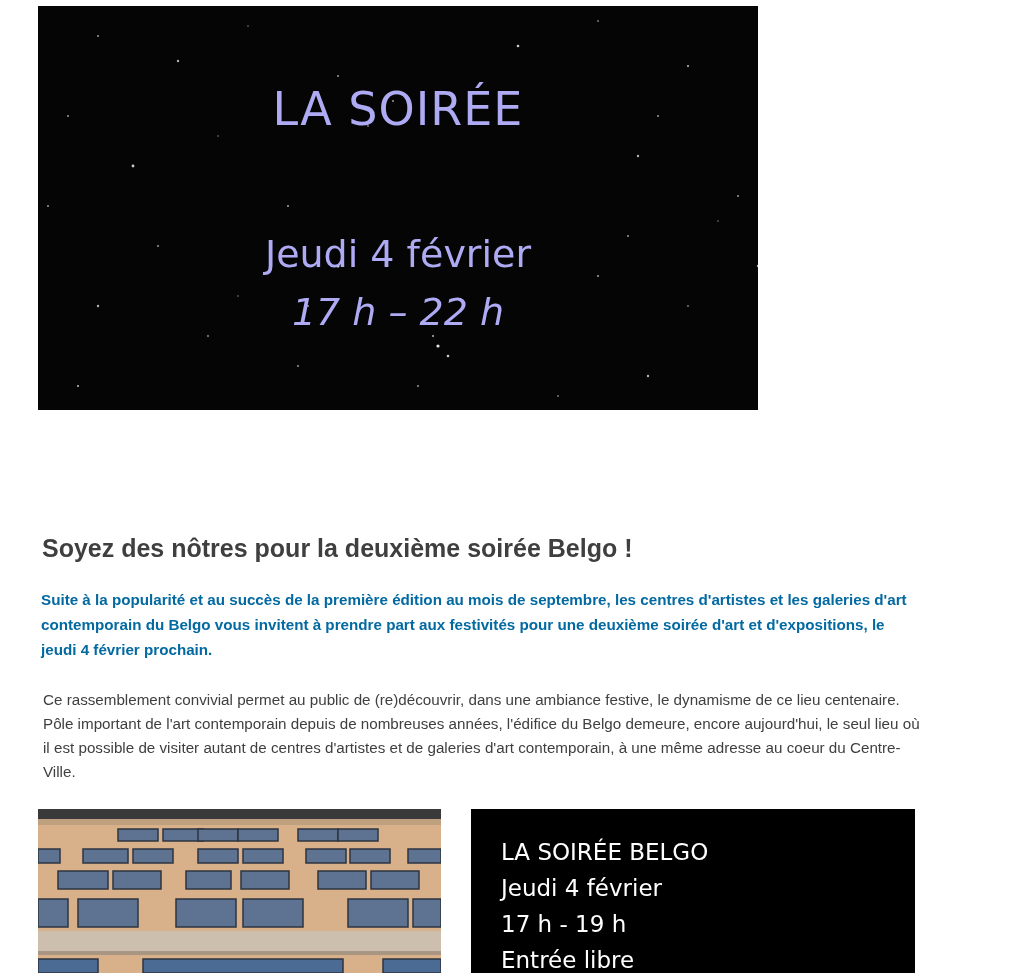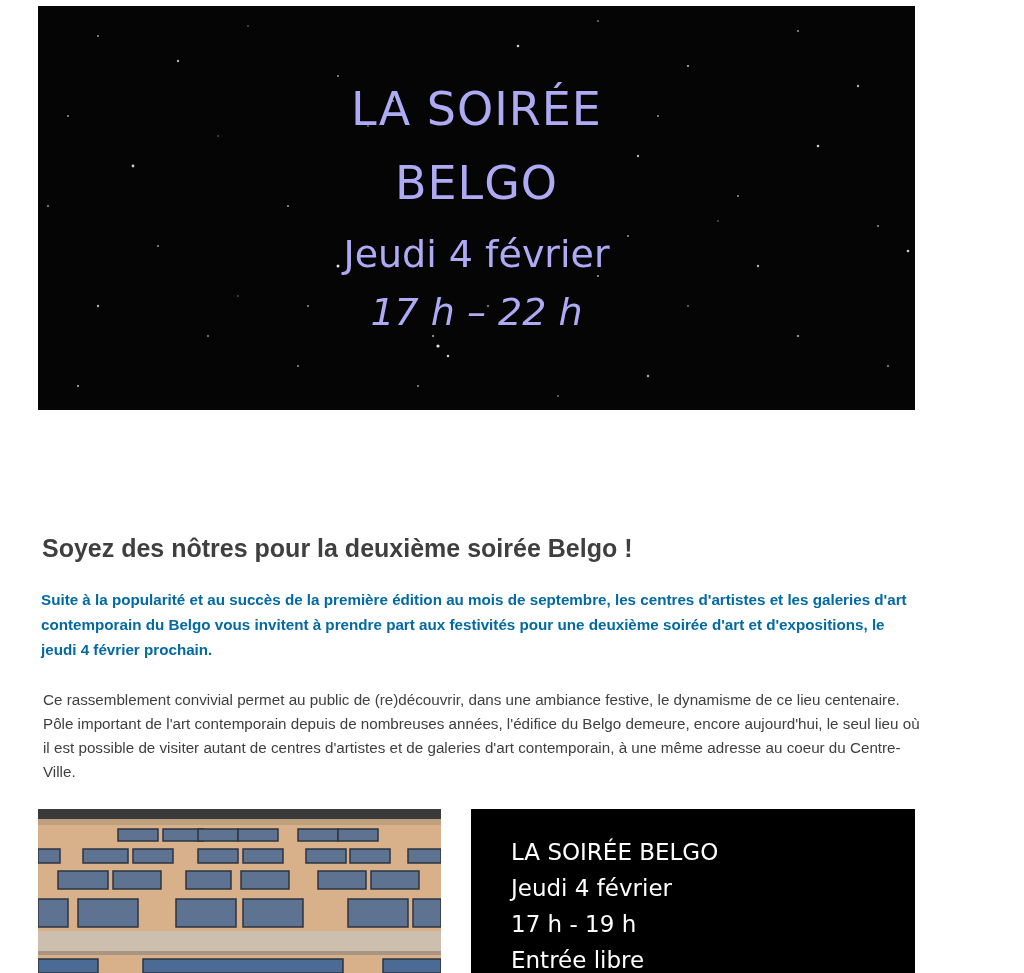--- a/index.html
+++ b/index.html
@@ -1,21 +1,21 @@
 <!DOCTYPE html>
 <html><head>
   <meta charset="utf-8">
   <style>
     html, body { margin: 0; padding: 0; background: #ffffff; }
     body {
       width: 1024px; height: 973px; overflow: hidden; position: relative;
       font-family: "Liberation Sans", sans-serif; color: #404040;
     }
     .hero {
-      position: absolute; left: 38px; top: 6px; width: 877px; height: 404px;
+      position: absolute; left: 38px; top: 6px; width: 720px; height: 404px;
       background: #050505; overflow: hidden;
     }
     .stars { position: absolute; inset: 0; }
     .hero-text {
       position: absolute; left: 0; right: 0; top: 0; bottom: 0;
       display: flex; flex-direction: column; align-items: center; justify-content: flex-start;
       color: #aeaaf4; font-family: "DejaVu Sans", sans-serif; text-align: center;
     }
     .hero-line1 { position: absolute; top: 76px; width: 100%; font-size: 46px; font-weight: 500; letter-spacing: 1px; }
     .hero-line2 { position: absolute; top: 150px; width: 100%; font-size: 46px; font-weight: 500; letter-spacing: 1px; }
@@ -36,21 +36,21 @@
     }
     .building {
       position: absolute; left: 38px; top: 809px; width: 403px; height: 164px;
       overflow: hidden; background: #d9b48f;
     }
     .info-box {
       position: absolute; left: 471px; top: 809px; width: 444px; height: 164px;
       background: #000000; overflow: hidden; color: #ffffff;
       font-family: "DejaVu Sans", sans-serif;
     }
-    .info-line { position: absolute; left: 40px; font-size: 23px; white-space: nowrap; }
+    .info-line { position: absolute; left: 30px; font-size: 23px; white-space: nowrap; }
     .info-line.l1 { top: 30px; }
     .info-line.l2 { top: 66px; }
     .info-line.l3 { top: 102px; }
     .info-line.l4 { top: 138px; }
   </style>
 </head>
 <body>
 
 <div class="hero">
   <svg class="stars" width="877" height="404" viewBox="0 0 877 404">
@@ -96,21 +96,20 @@
       <circle cx="330" cy="120" r="0.9" opacity="0.5"></circle>
         <circle cx="355" cy="95" r="1" opacity="0.6"></circle>
       <circle cx="870" cy="245" r="1.3" opacity="0.8"></circle>
         <circle cx="10" cy="200" r="1" opacity="0.6"></circle>
       <circle cx="200" cy="290" r="0.8" opacity="0.5"></circle>
         <circle cx="680" cy="215" r="0.8" opacity="0.5"></circle>
     </g>
   </svg>
   <div class="hero-text">
     <div class="hero-line1">LA SOIRÉE</div>
-    <div class="hero-line2">BELGO</div>
     <div class="hero-line3">Jeudi 4 février</div>
     <div class="hero-line4">17 h – 22 h</div>
   </div>
 </div>
 
 <h2 class="article-title">Soyez des nôtres pour la deuxième soirée Belgo !</h2>
 <p class="lead">Suite à la popularité et au succès de la première édition au mois de septembre, les centres d'artistes et les galeries d'art contemporain du Belgo vous invitent à prendre part aux festivités pour une deuxième soirée d'art et d'expositions, le jeudi 4 février prochain.</p>
 <p class="body-para">Ce rassemblement convivial permet au public de (re)découvrir, dans une ambiance festive, le dynamisme de ce lieu centenaire. Pôle important de l'art contemporain depuis de nombreuses années, l'édifice du Belgo demeure, encore aujourd'hui, le seul lieu où il est possible de visiter autant de centres d'artistes et de galeries d'art contemporain, à une même adresse au coeur du Centre-Ville.</p>
 
 <div class="building">

